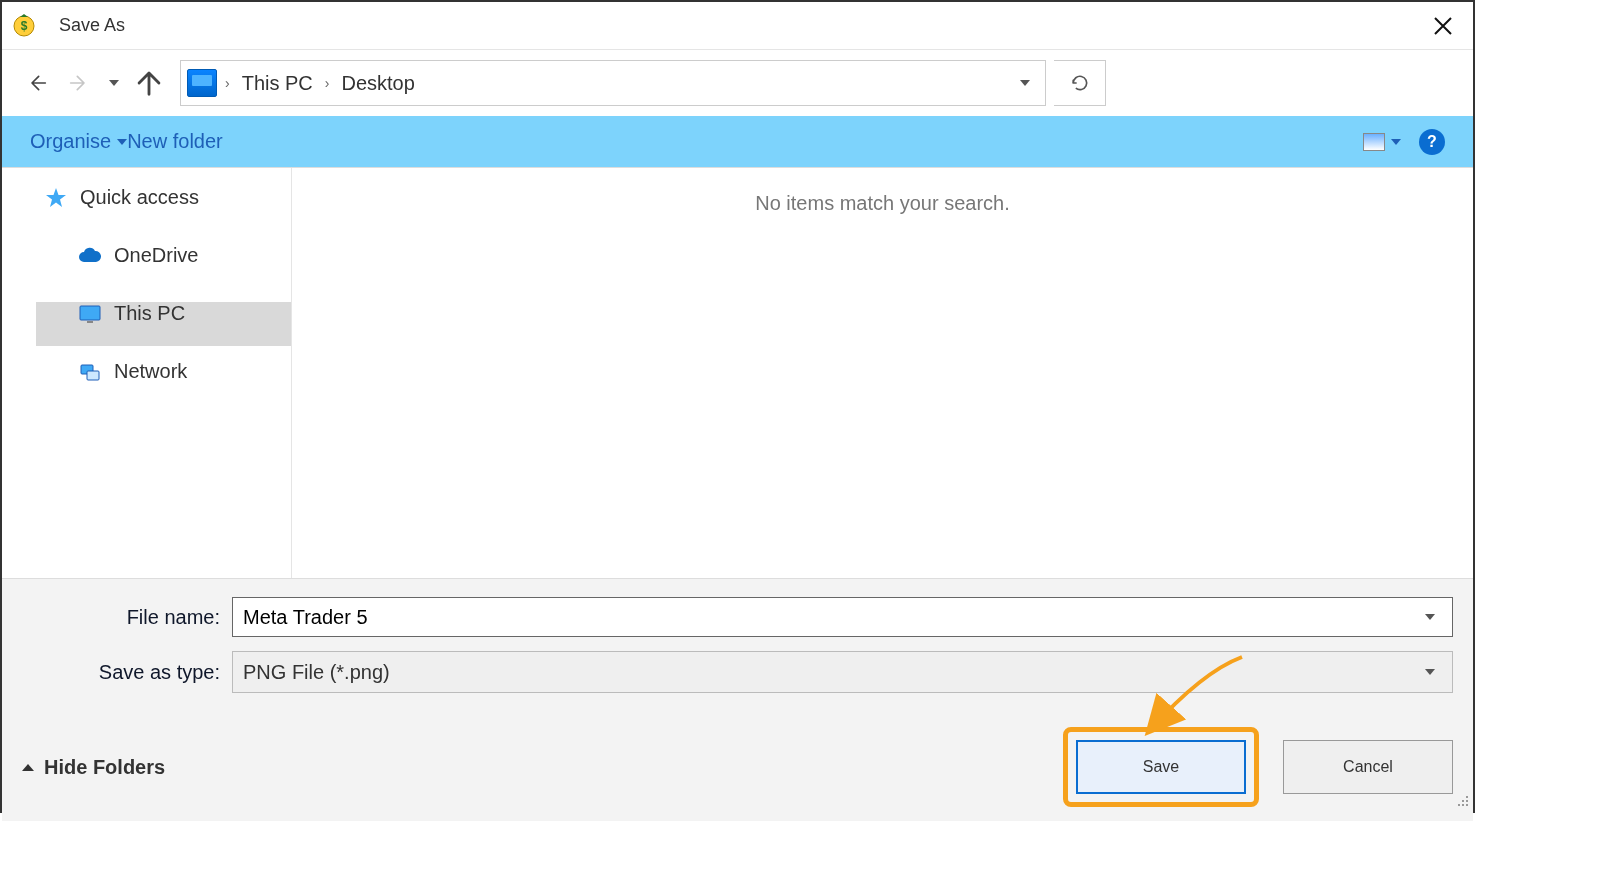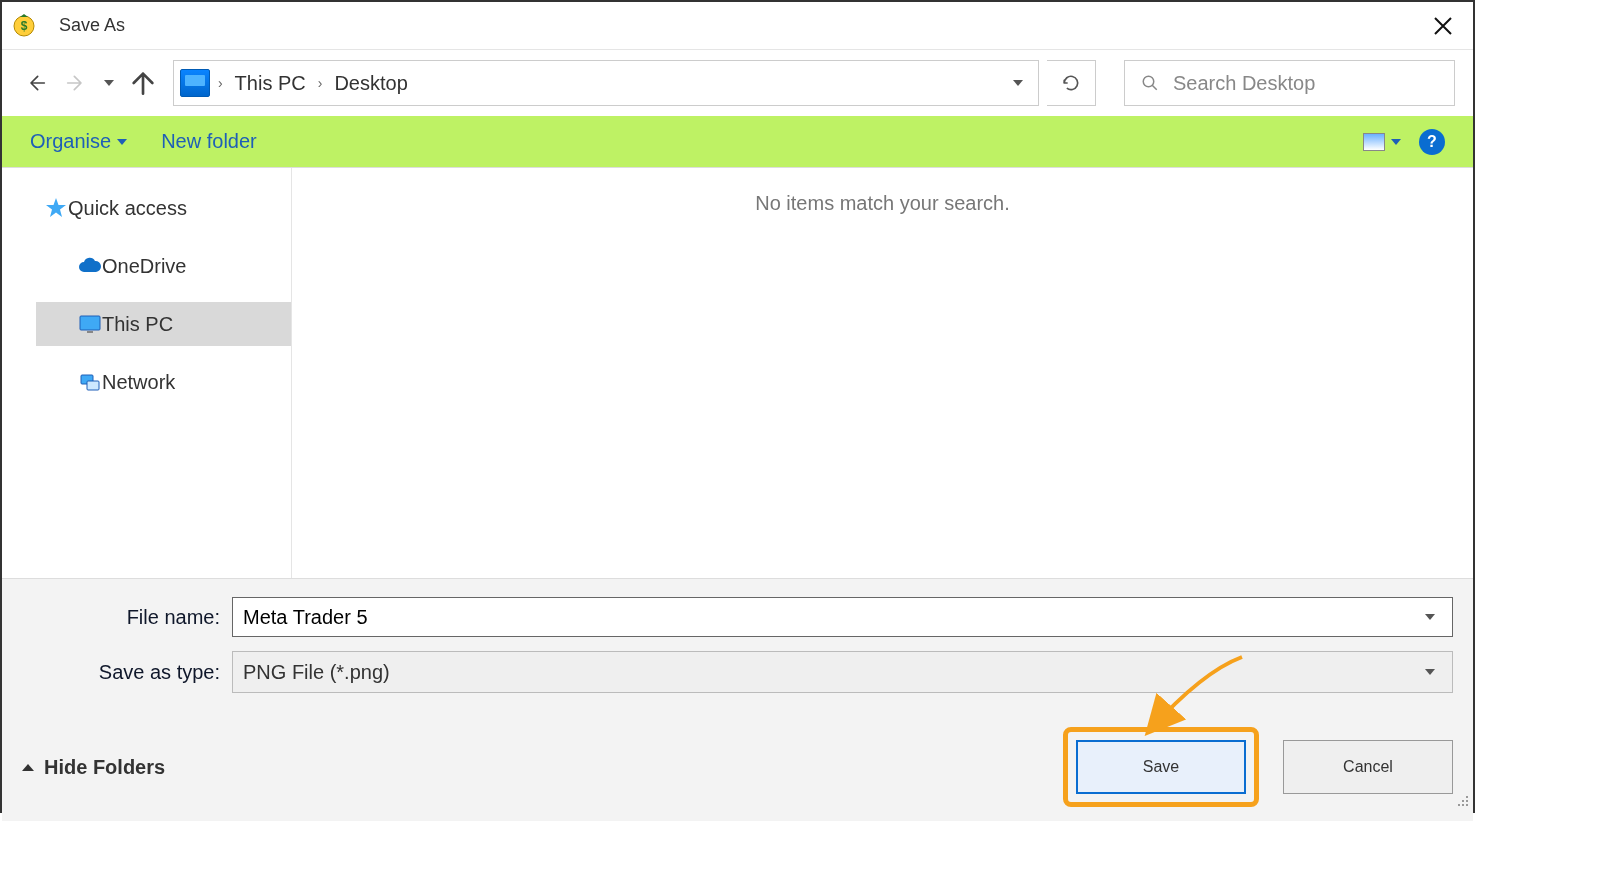--- a/index.html
+++ b/index.html
@@ -30,30 +30,30 @@
     .bc-item { font-size: 20px; color: #333; padding: 0 4px; cursor: pointer; }
     .addr-drop { width: 28px; display:flex; align-items:center; justify-content:center; margin-left:auto; }
     .refresh { width: 52px; height: 46px; border: 1px solid #ccc; border-left:none; display:flex; align-items:center; justify-content:center; }
 
     .search-box { flex: 1; height: 46px; border: 1px solid #ccc; display: flex; align-items: center; padding: 0 16px; margin-left: 20px; }
     .search-box svg { width: 18px; height: 18px; color: #888; margin-right: 14px; }
     .search-box input { border: none; outline: none; font-size: 20px; color: #333; flex:1; background:transparent; }
     .search-box input::placeholder { color: #888; }
 
     
-    .toolbar { height: 52px; background: #bef264; border-bottom: 1px solid #ddd; display: flex; align-items: center; padding: 0 28px; gap: 34px; }
+    .toolbar { height: 52px; background: #7dd3fc; border-bottom: 1px solid #ddd; display: flex; align-items: center; padding: 0 28px; }
     .tb-item { font-size: 20px; color: #1e5fb7; display:flex; align-items:center; gap:6px; cursor:pointer; }
     .tb-trail { margin-left:auto; display:flex; align-items:center; gap:18px; }
     .view-icon { width:22px; height:18px; background: linear-gradient(180deg,#6ab0ff,#fff); border:1px solid #888; }
     .help-icon { width:26px; height:26px; border-radius:50%; background:#0a6dd1; color:#fff; display:flex; align-items:center; justify-content:center; font-weight:bold; font-size:16px; cursor:pointer; }
 
     
     .main { display: flex; height: 410px; }
     .sidebar { width: 290px; border-right: 1px solid #e5e5e5; padding-top: 18px; }
-    .side-item { height: 44px; display: flex; align-items: center; padding-left: 42px; gap: 0; cursor:pointer; font-size: 20px; color:#333; }
+    .side-item { height: 44px; display: flex; align-items: flex-start; padding-left: 42px; gap: 12px; cursor:pointer; font-size: 20px; color:#333; }
     .side-item.selected { background: #d9d9d9; }
     .side-item.grouphead { margin-top: 14px; margin-left: 34px; }
     .si-icon { width: 24px; height: 24px; display:flex; align-items:center; justify-content:center; }
 
     .content { flex:1; padding-top: 24px; text-align:center; font-size: 20px; color: #777; }
 
     
     .bottom { background: #f3f3f3; border-top: 1px solid #ddd; padding: 18px 20px 14px 20px; }
     .form-row { display: flex; align-items: center; margin-bottom: 14px; }
     .form-label { width: 210px; text-align: right; font-size: 20px; color: #0f172a; padding-right: 12px; }
@@ -134,27 +134,20 @@
           <span class="caret-down"></span>
         </span>
     </div>
     <div class="refresh">
       <svg viewBox="0 0 24 24" width="20" height="20">
           <path d="M4 12 a8 8 0 1 1 3 6.2" stroke="#555" stroke-width="2" fill="none"></path>
           <path d="M4 8 V12 H8" stroke="#555" stroke-width="2" fill="none"></path>
         </svg>
     </div>
 
-    <div class="search-box">
-      <svg viewBox="0 0 24 24">
-          <circle cx="10" cy="10" r="7" stroke="#888" stroke-width="2" fill="none"></circle>
-          <path d="M15 15 L21 21" stroke="#888" stroke-width="2"></path>
-        </svg>
-      <input type="text" placeholder="Search Desktop" style="">
-    </div>
   </div>
 
   <div class="toolbar">
     <span class="tb-item">
       <span>Organise</span>
       <span class="caret-down blue"></span>
     </span>
     <span class="tb-item">New folder</span>
     <div class="tb-trail">
       <span class="tb-item">

